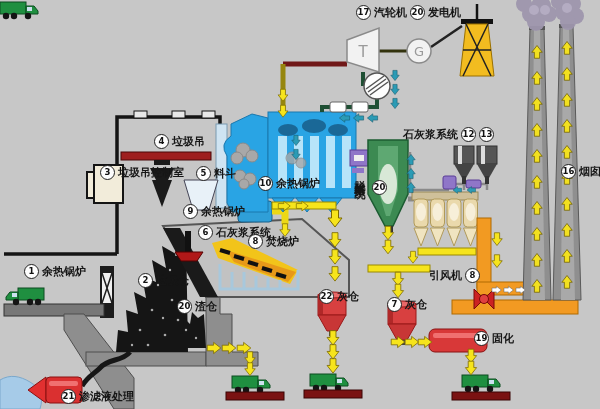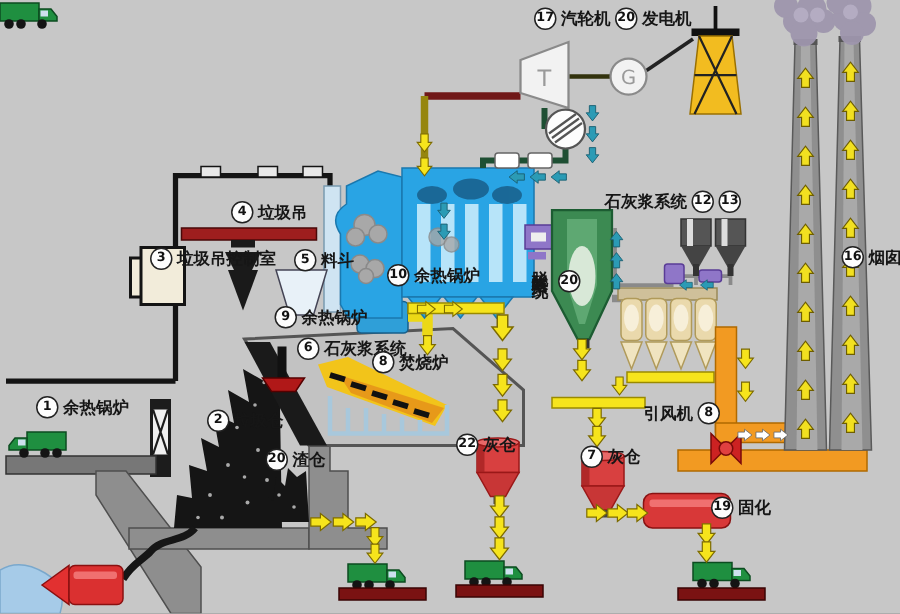--- a/index.html
+++ b/index.html
@@ -421,17 +421,21 @@
   <span>发电机</span>
 </div>
 <div class="lbl" style="left:474px;top:331px">
   <span class="num">19</span>
   <span>固化</span>
 </div>
 <div class="lbl" style="left:177px;top:299px">
   <span class="num">20</span>
   <span>渣仓</span>
 </div>
-<div class="lbl" style="left:304px;top:289px">
+<div class="lbl" style="left:61px;top:389px">
+  <span class="num">21</span>
+  <span>渗滤液处理</span>
+</div>
+<div class="lbl" style="left:319px;top:289px">
   <span class="num">22</span>
   <span>灰仓</span>
 </div>
 </div>
 
 </body></html>

